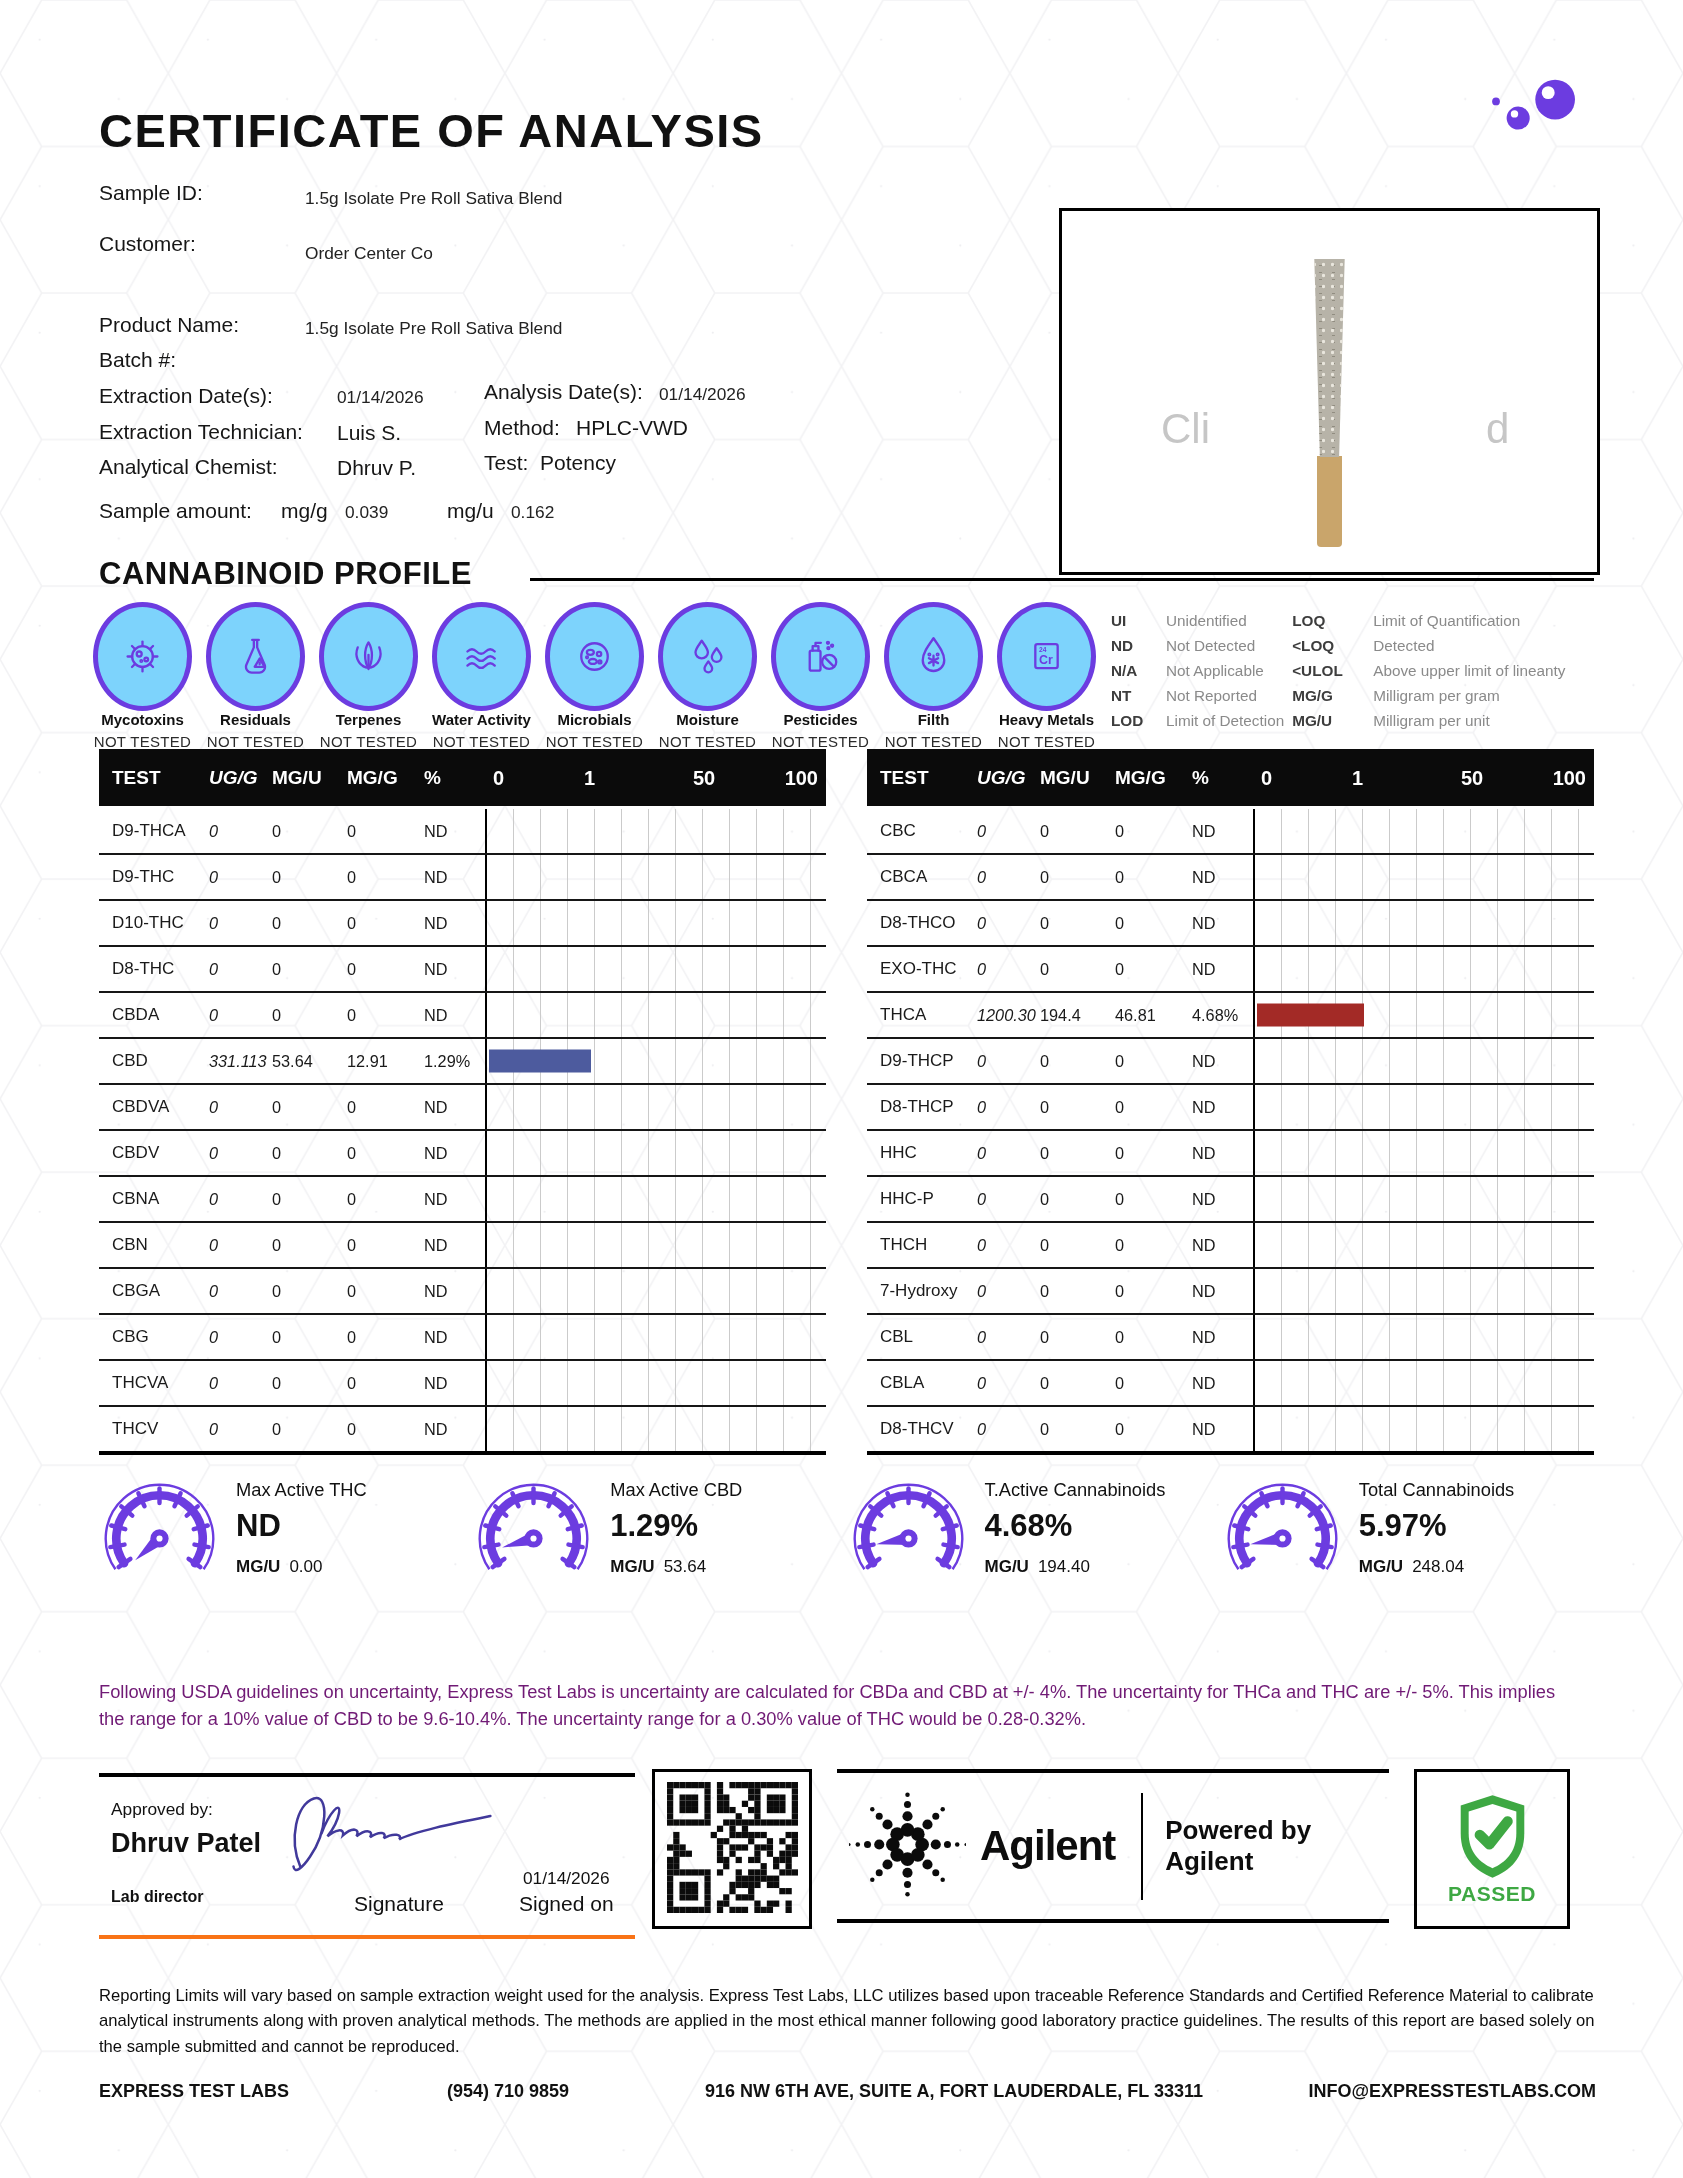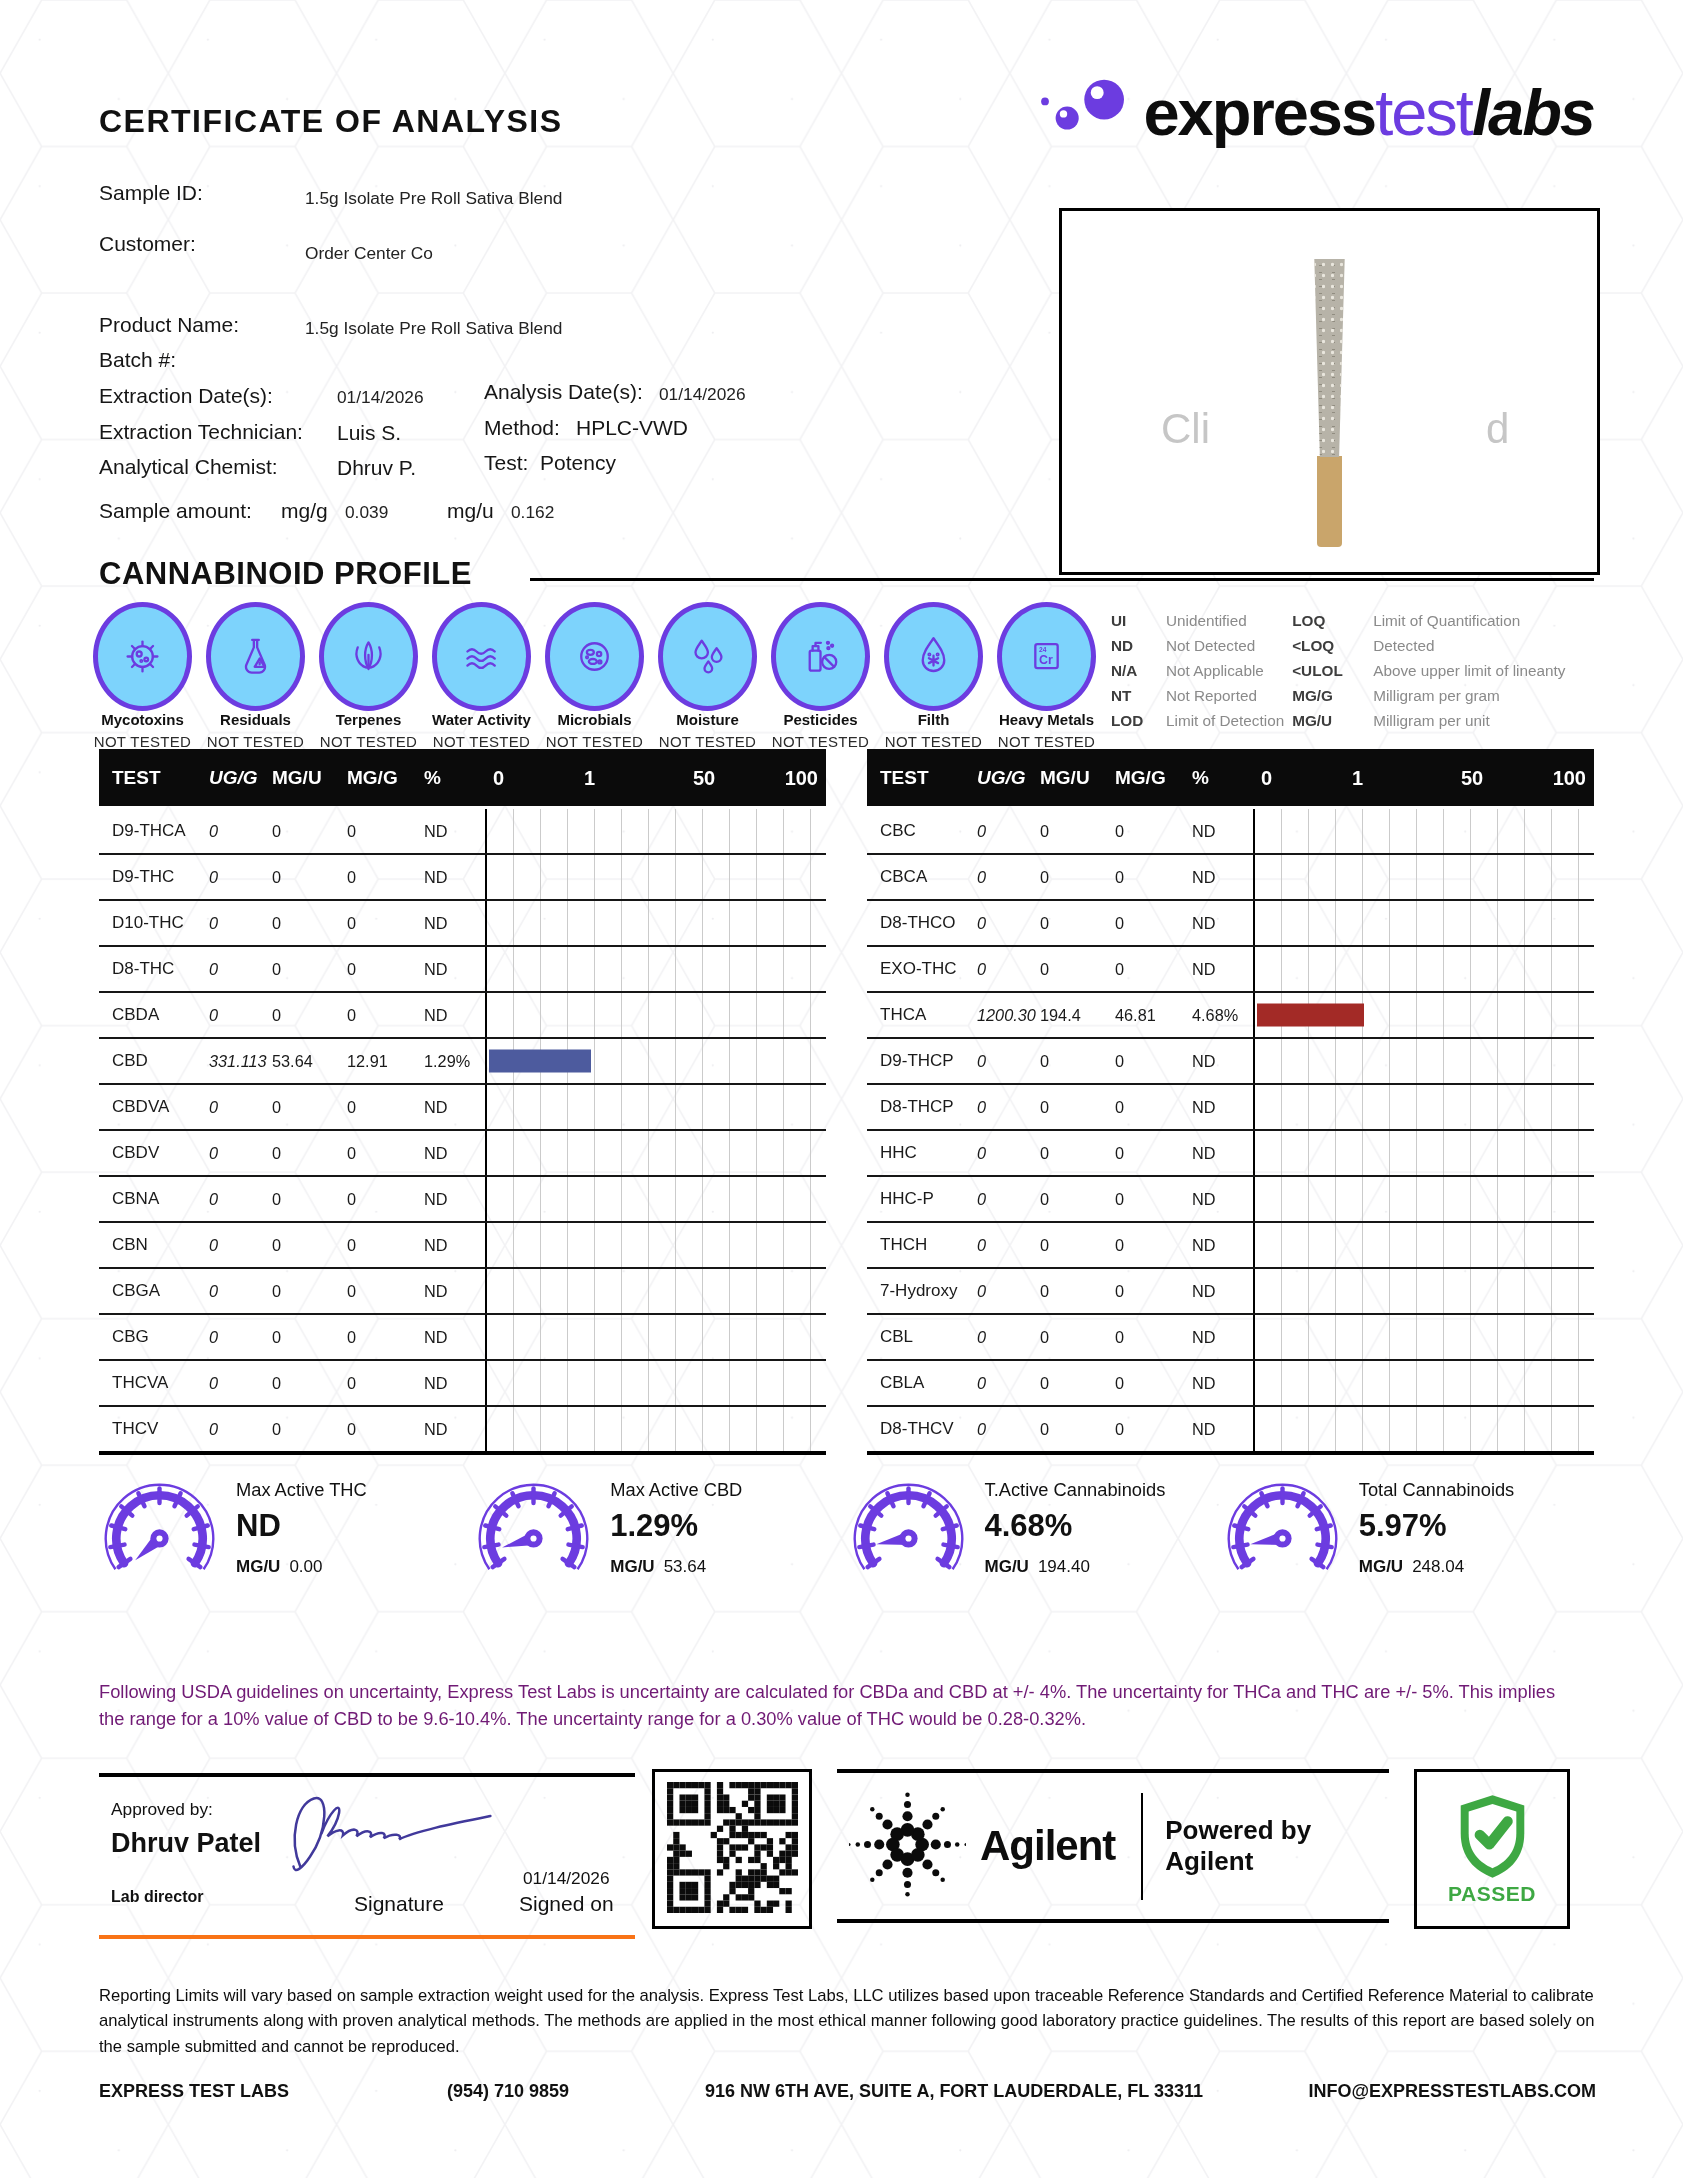--- a/index.html
+++ b/index.html
@@ -2,21 +2,21 @@
 <html><head>
 <meta charset="utf-8">
 <style>
   html,body{margin:0;padding:0;background:#e8e8e8;}
   .page{position:relative;width:1683px;height:2178px;background:#ffffff;margin:0 auto;
         font-family:"Liberation Sans",sans-serif;color:#111;overflow:hidden;}
   .bg{position:absolute;inset:0;z-index:0;}
   .content{position:absolute;inset:0;z-index:1;}
 
   
-  .title{position:absolute;left:99px;top:103px;font-size:32px;font-weight:800;letter-spacing:1.5px;margin:0;}
+  .title{position:absolute;left:99px;top:103px;font-size:47px;font-weight:800;letter-spacing:1.5px;margin:0;}
   .logo{position:absolute;left:842px;top:61px;width:752px;height:103px;display:flex;align-items:center;justify-content:flex-end;}
   .logo .wordmark{display:flex;align-items:baseline;letter-spacing:-2px;}
   .lg-express{font-size:65px;font-weight:800;color:#0d0d0d;}
   .lg-test{font-size:65px;font-weight:500;color:#6c3ce0;}
   .lg-labs{font-size:65px;font-weight:800;font-style:italic;color:#0d0d0d;}
 
   
   .info span{position:absolute;white-space:nowrap;}
   .lab{font-size:21px;color:#161616;}
   .val{font-size:17.3px;color:#222;}
@@ -135,25 +135,20 @@
     <h1 class="title">CERTIFICATE OF ANALYSIS</h1>
 
     <div class="logo">
       <svg viewBox="0 0 120 92" width="111" height="85">
         <circle cx="14" cy="34" r="4.2" fill="#6c3ce0"></circle>
         <circle cx="38" cy="52" r="12.5" fill="#6c3ce0"></circle>
         <circle cx="34" cy="47.5" r="4" fill="#ffffff"></circle>
         <circle cx="78" cy="32" r="21.5" fill="#6c3ce0"></circle>
         <circle cx="70.5" cy="24.5" r="7" fill="#ffffff"></circle>
       </svg>
-      <span class="wordmark">
-        <span class="lg-express">express</span>
-        <span class="lg-test">test</span>
-        <span class="lg-labs">labs</span>
-      </span>
     </div>
 
     <div class="info">
       <span class="lab" id="sid-l">Sample ID:</span>
       <span class="val" id="sid-v">1.5g Isolate Pre Roll Sativa Blend</span>
       <span class="lab" id="cust-l">Customer:</span>
       <span class="val" id="cust-v">Order Center Co</span>
       <span class="lab" id="prod-l">Product Name:</span>
       <span class="val" id="prod-v">1.5g Isolate Pre Roll Sativa Blend</span>
       <span class="lab" id="batch-l">Batch #:</span>

